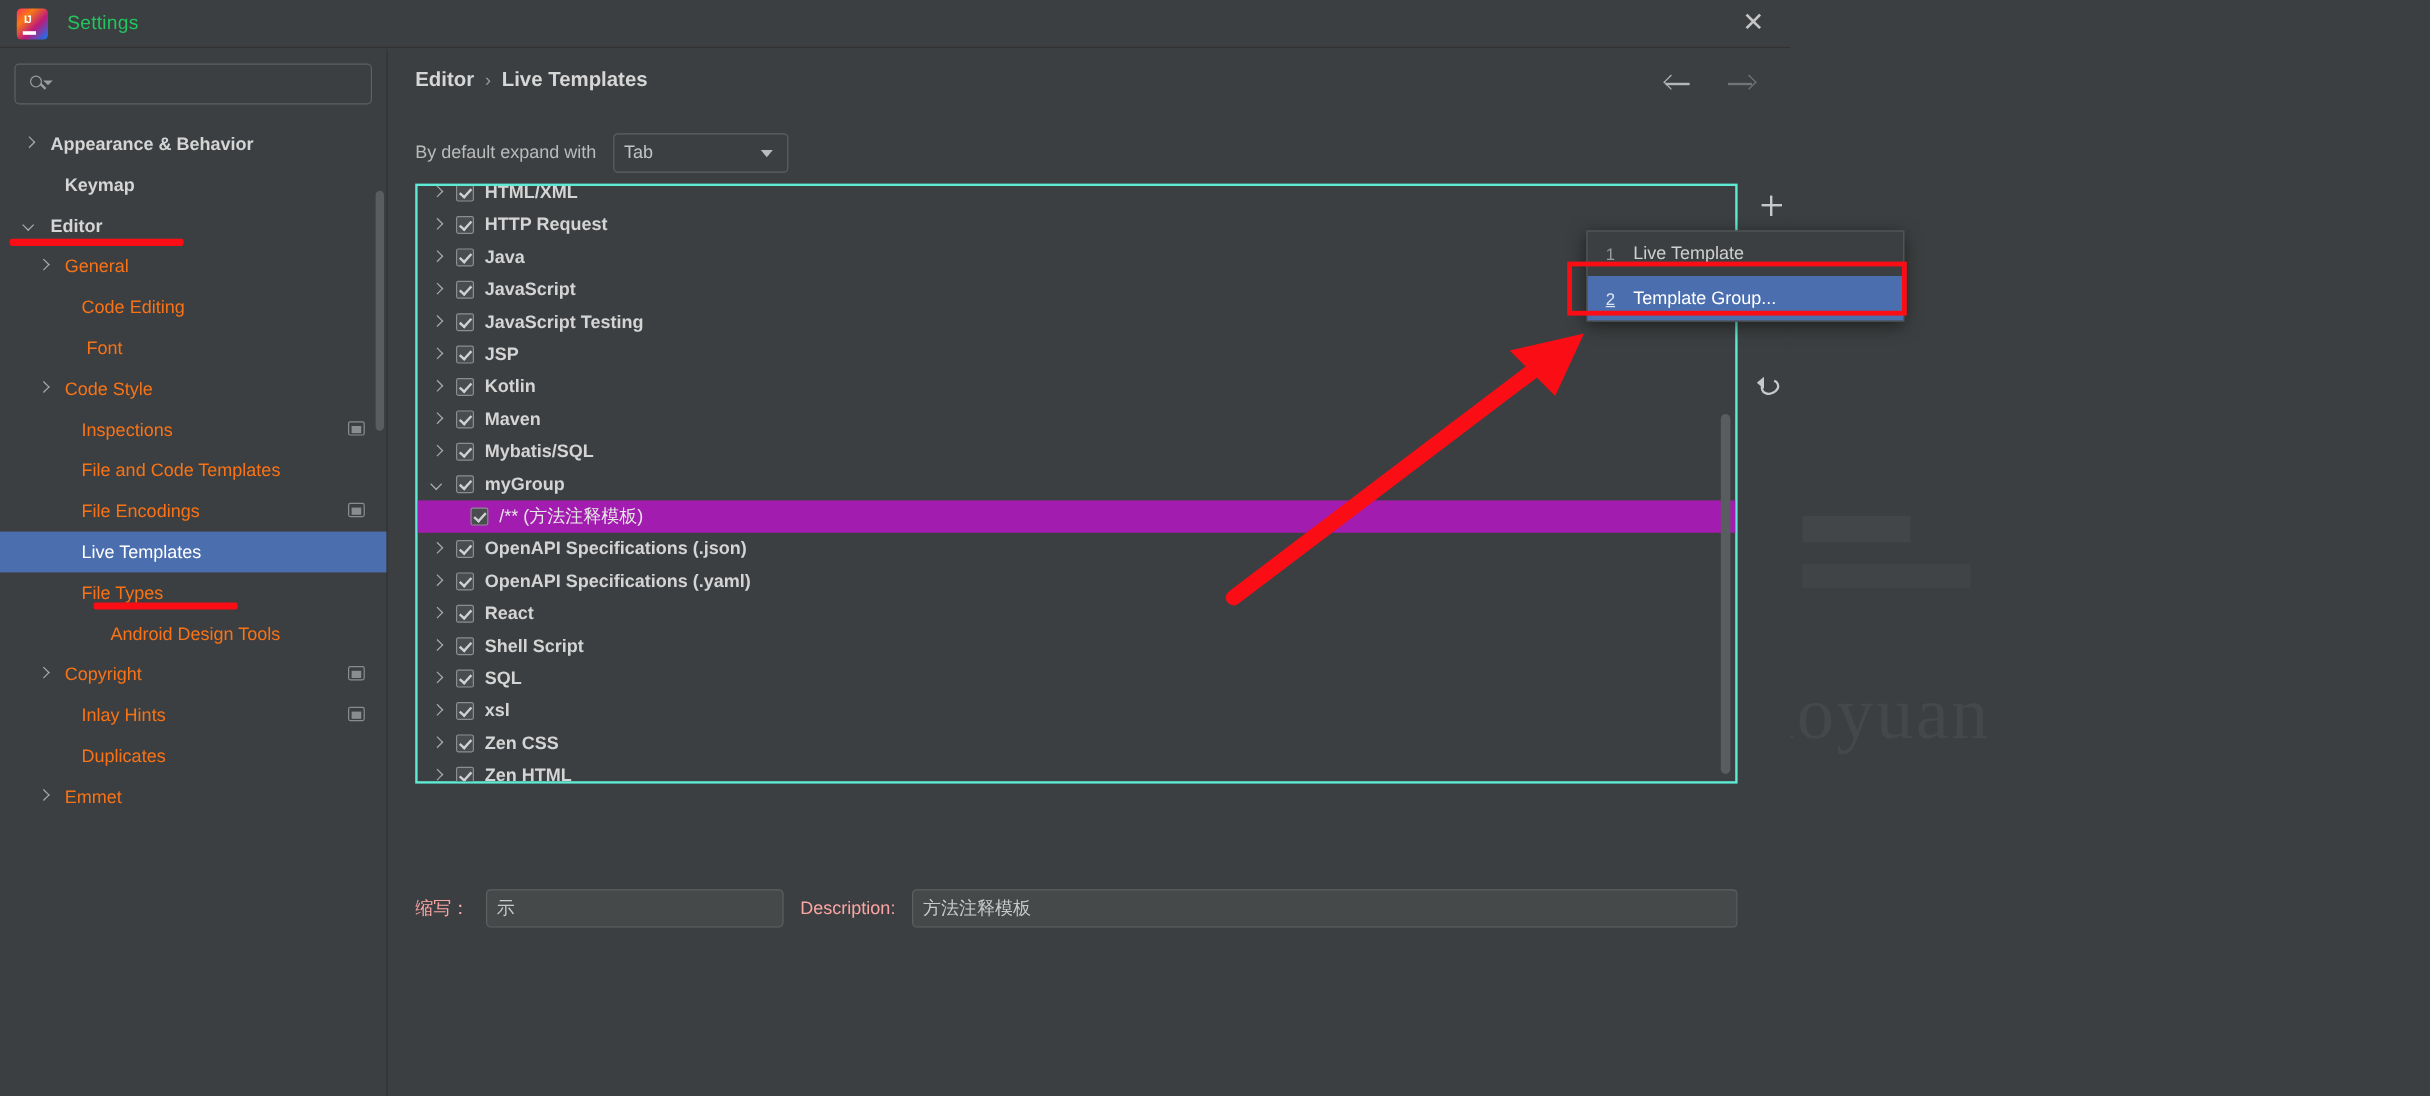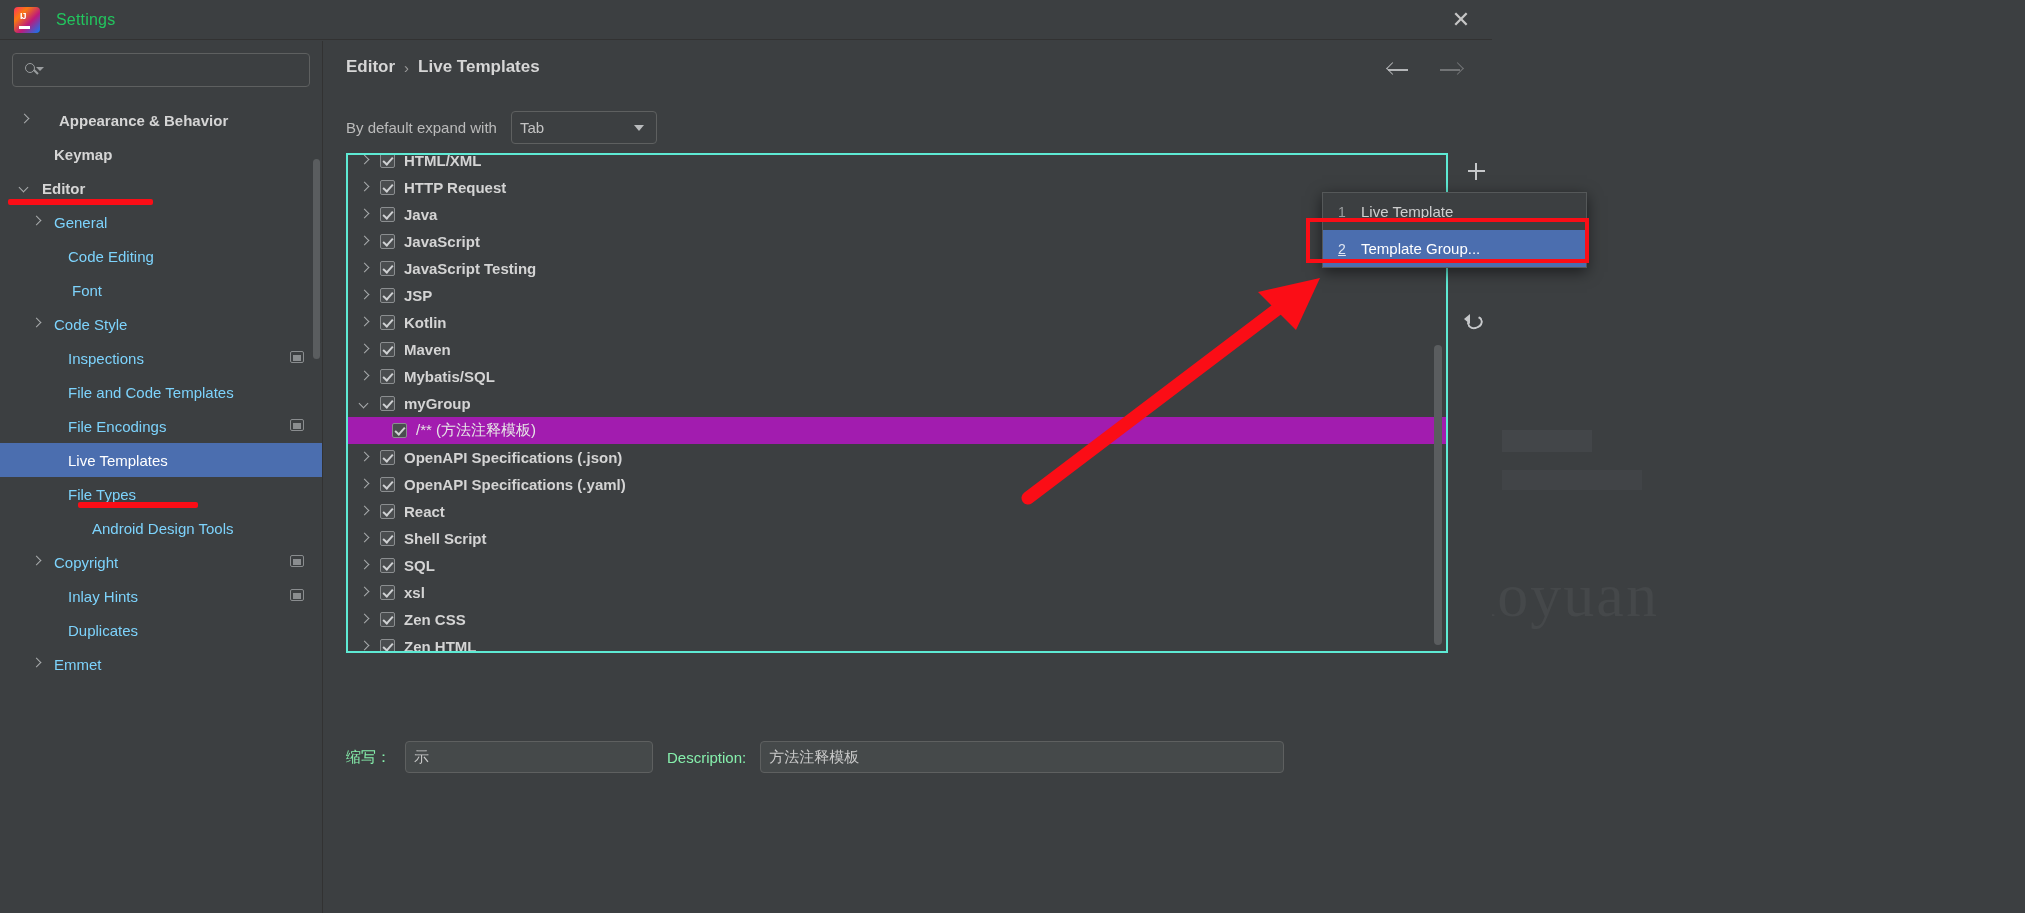--- a/index.html
+++ b/index.html
@@ -82,21 +82,21 @@
   }
   .search-input {
     flex: 1; background: transparent; border: none; outline: none;
     color: #bbbbbb; font-size: 14px; font-family: "Liberation Sans", sans-serif;
     padding-left: 6px;
   }
 
   .tree { margin-top: 16px; position: relative; }
   .tree-row {
     height: 34px; display: flex; align-items: center;
-    font-size: 15px; color: #7dd3fc; cursor: pointer; position: relative;
+    font-size: 15px; color: #f97316; cursor: pointer; position: relative;
     white-space: nowrap;
   }
   .tree-row.bold { font-weight: bold; color: #d5d5d5; }
   .tree-row.selected { background: #4b6eaf; color: #ffffff; }
   .arrow {
     width: 14px; height: 14px; flex: 0 0 auto; position: relative;
   }
   .arrow.right::before {
     content: ""; position: absolute; left: 3px; top: 2px;
     width: 6px; height: 6px; border-right: 1.8px solid #a9abad; border-top: 1.8px solid #a9abad;
@@ -223,28 +223,28 @@
     position: absolute; left: 2px; top: 5px; width: 0; height: 0;
     border-top: 5px solid transparent; border-bottom: 5px solid transparent;
     border-right: 6px solid #c6c8ca;
   }
 
   
   .bottom-form {
     position: absolute; left: 22px; top: 686px; width: 1102px; height: 60px;
     display: flex; align-items: center; gap: 14px; overflow: hidden;
   }
-  .bf-label { font-size: 15px; color: #86efac; white-space: nowrap; }
+  .bf-label { font-size: 15px; color: #fca5a5; white-space: nowrap; }
   .bf-input {
     height: 32px; border: 1px solid #5e6060; border-radius: 4px;
     background: #45494a; color: #c9c9c9; font-size: 15px;
     display: flex; align-items: center; padding: 0 8px;
   }
   .bf-abbr { width: 248px; }
-  .bf-desc { width: 524px; }
+  .bf-desc { width: 688px; }
 
   
   .popup {
     position: absolute; left: 1322px; top: 192px; width: 265px;
     background: #3c3f41; border: 1px solid #555859;
     box-shadow: 0 4px 14px rgba(0,0,0,.55); z-index: 40;
   }
   .popup-item {
     height: 37px; display: flex; align-items: center;
     font-size: 15px; color: #cfcfcf; cursor: pointer;
@@ -288,21 +288,21 @@
         <div class="search-box">
           <span class="search-icon">
             <span class="lens"></span>
               <span class="handle"></span>
               <span class="caret"></span>
           </span>
           <input class="search-input" value="" placeholder="" style="">
         </div>
       </div>
       <div class="tree" id="sidebar-tree">
-          <div class="tree-row bold" style="padding-left: 18px; gap: 17px;">
+          <div class="tree-row bold" style="padding-left: 18px;">
             <span class="arrow right" style="margin-right: 10px;"></span>
             <span class="tree-label">Appearance &amp; Behavior</span>
           </div>
           <div class="tree-row bold" style="padding-left: 30px;">
             <span class="arrow" style="margin-right: 10px;"></span>
             <span class="tree-label">Keymap</span>
           </div>
           <div class="tree-row bold" style="padding-left: 18px;">
             <span class="arrow down" style="margin-right: 10px;"></span>
             <span class="tree-label">Editor</span>

